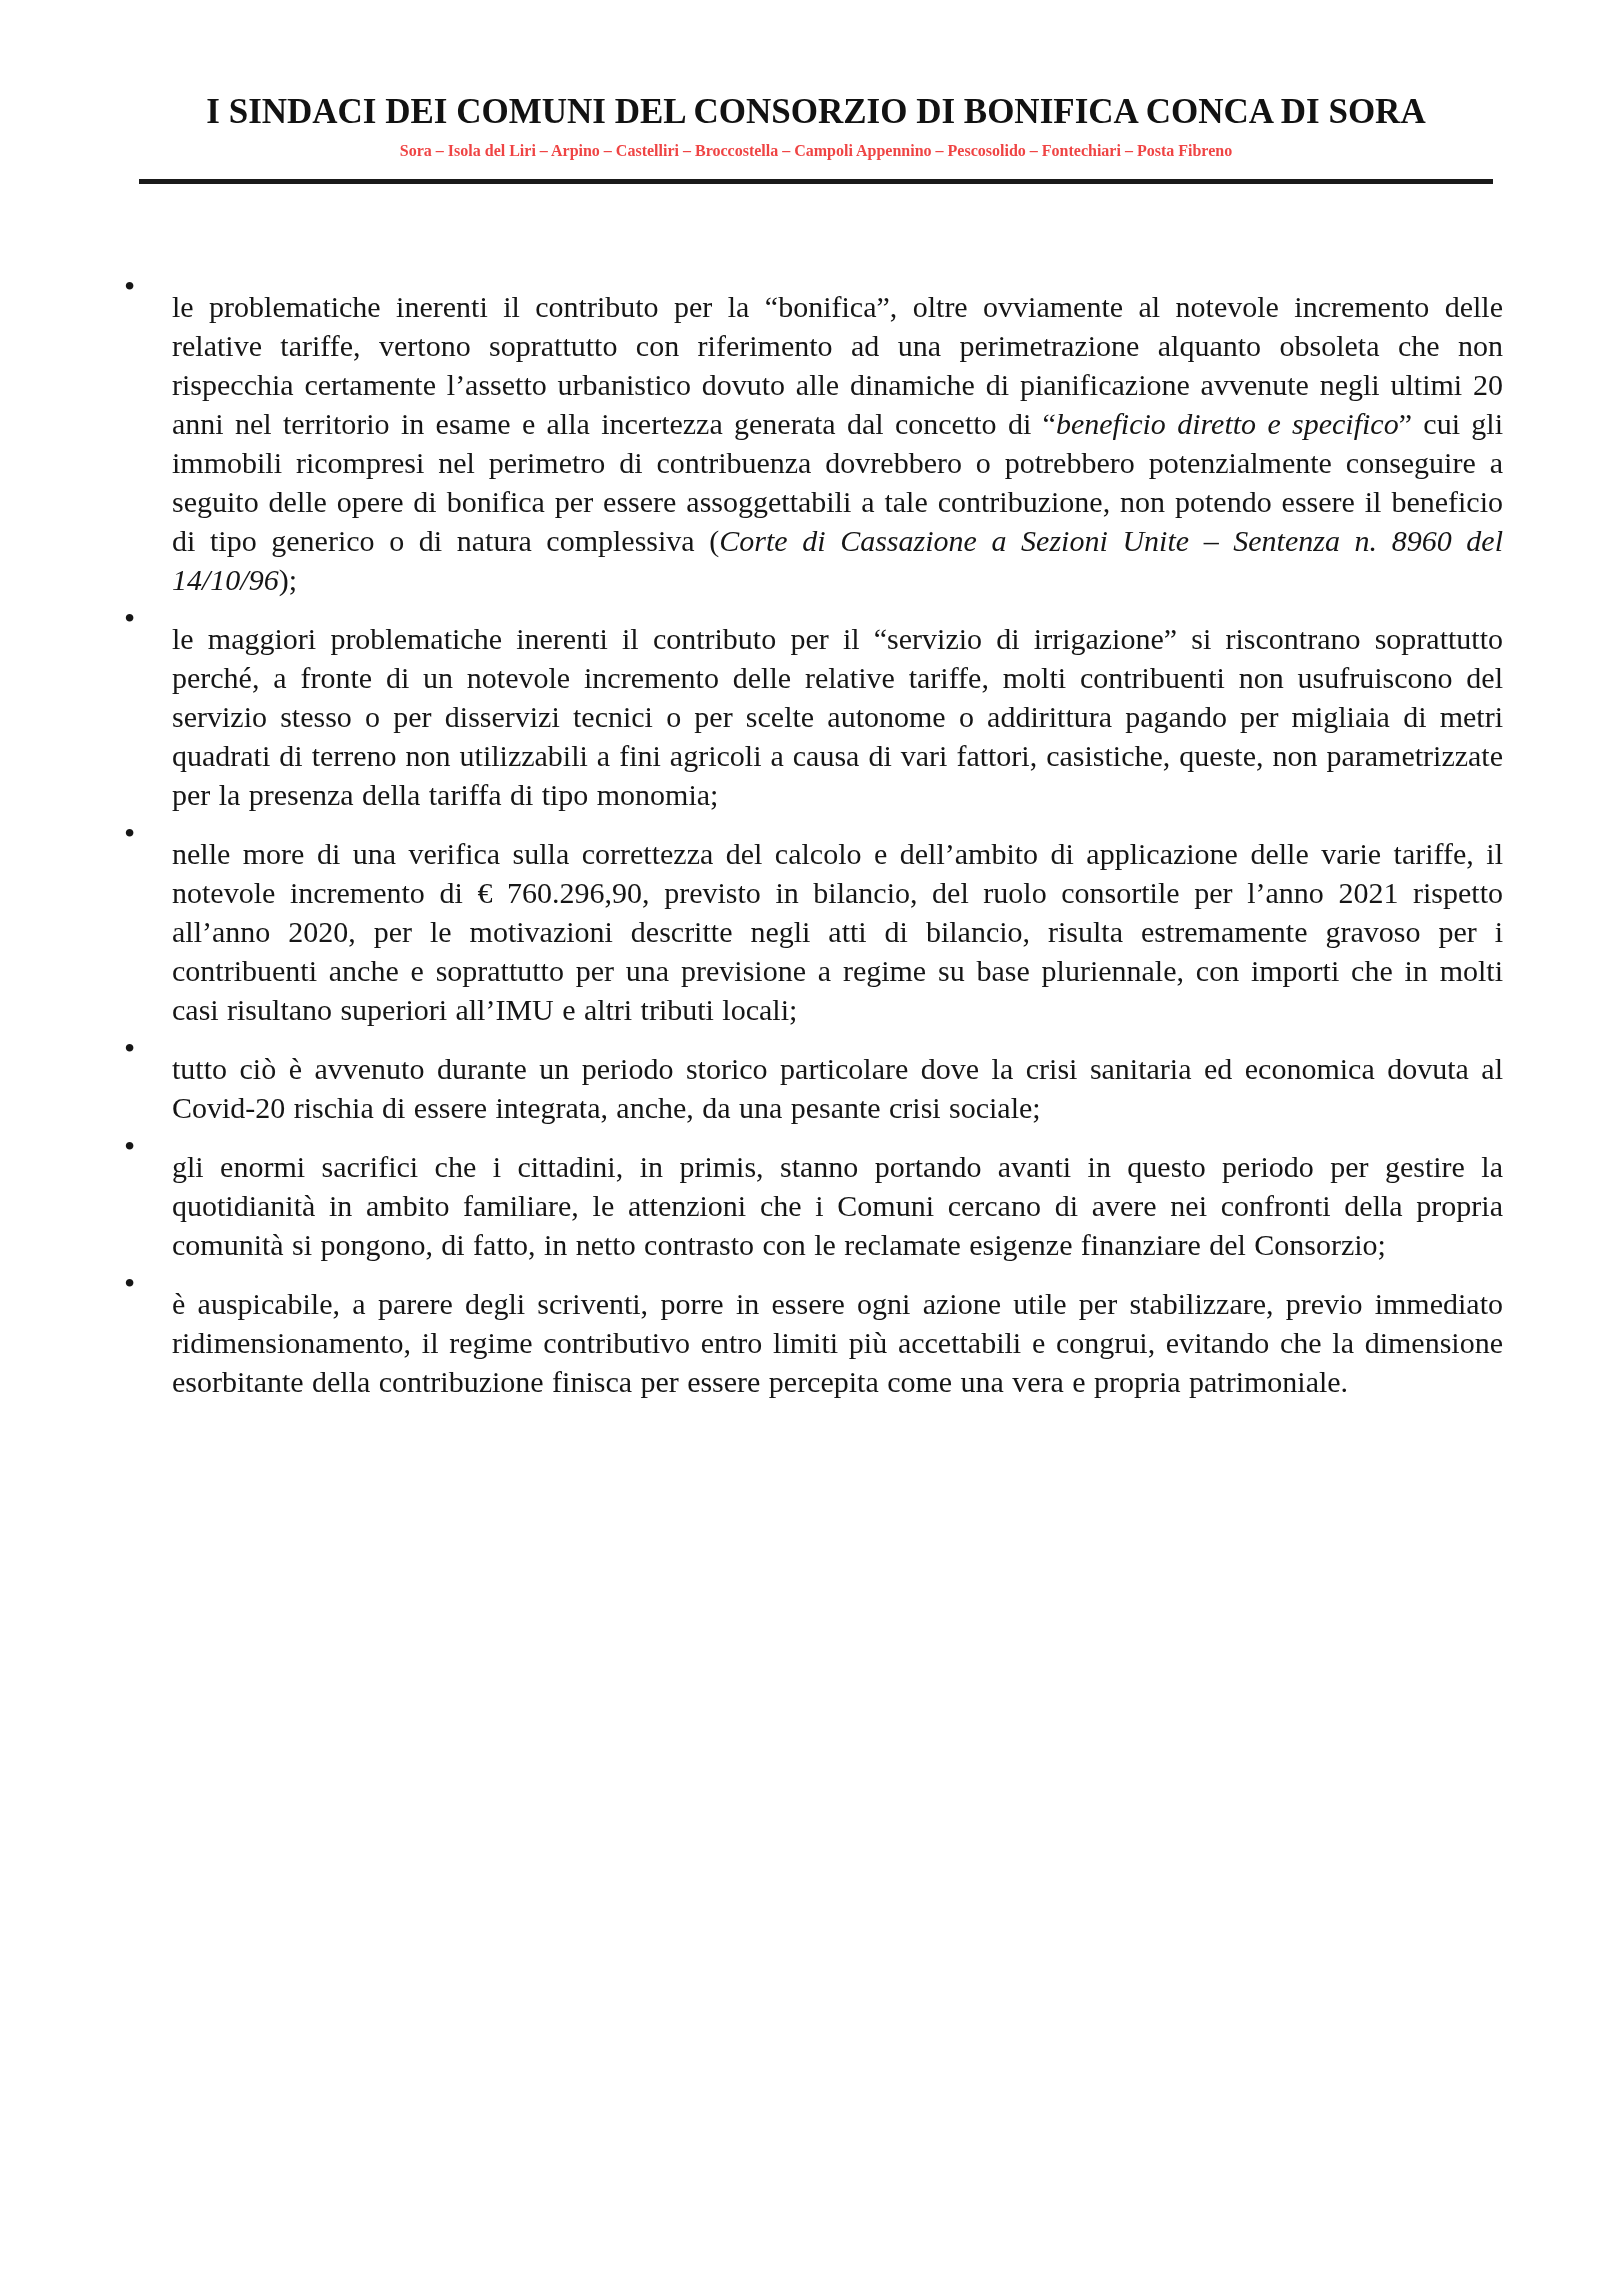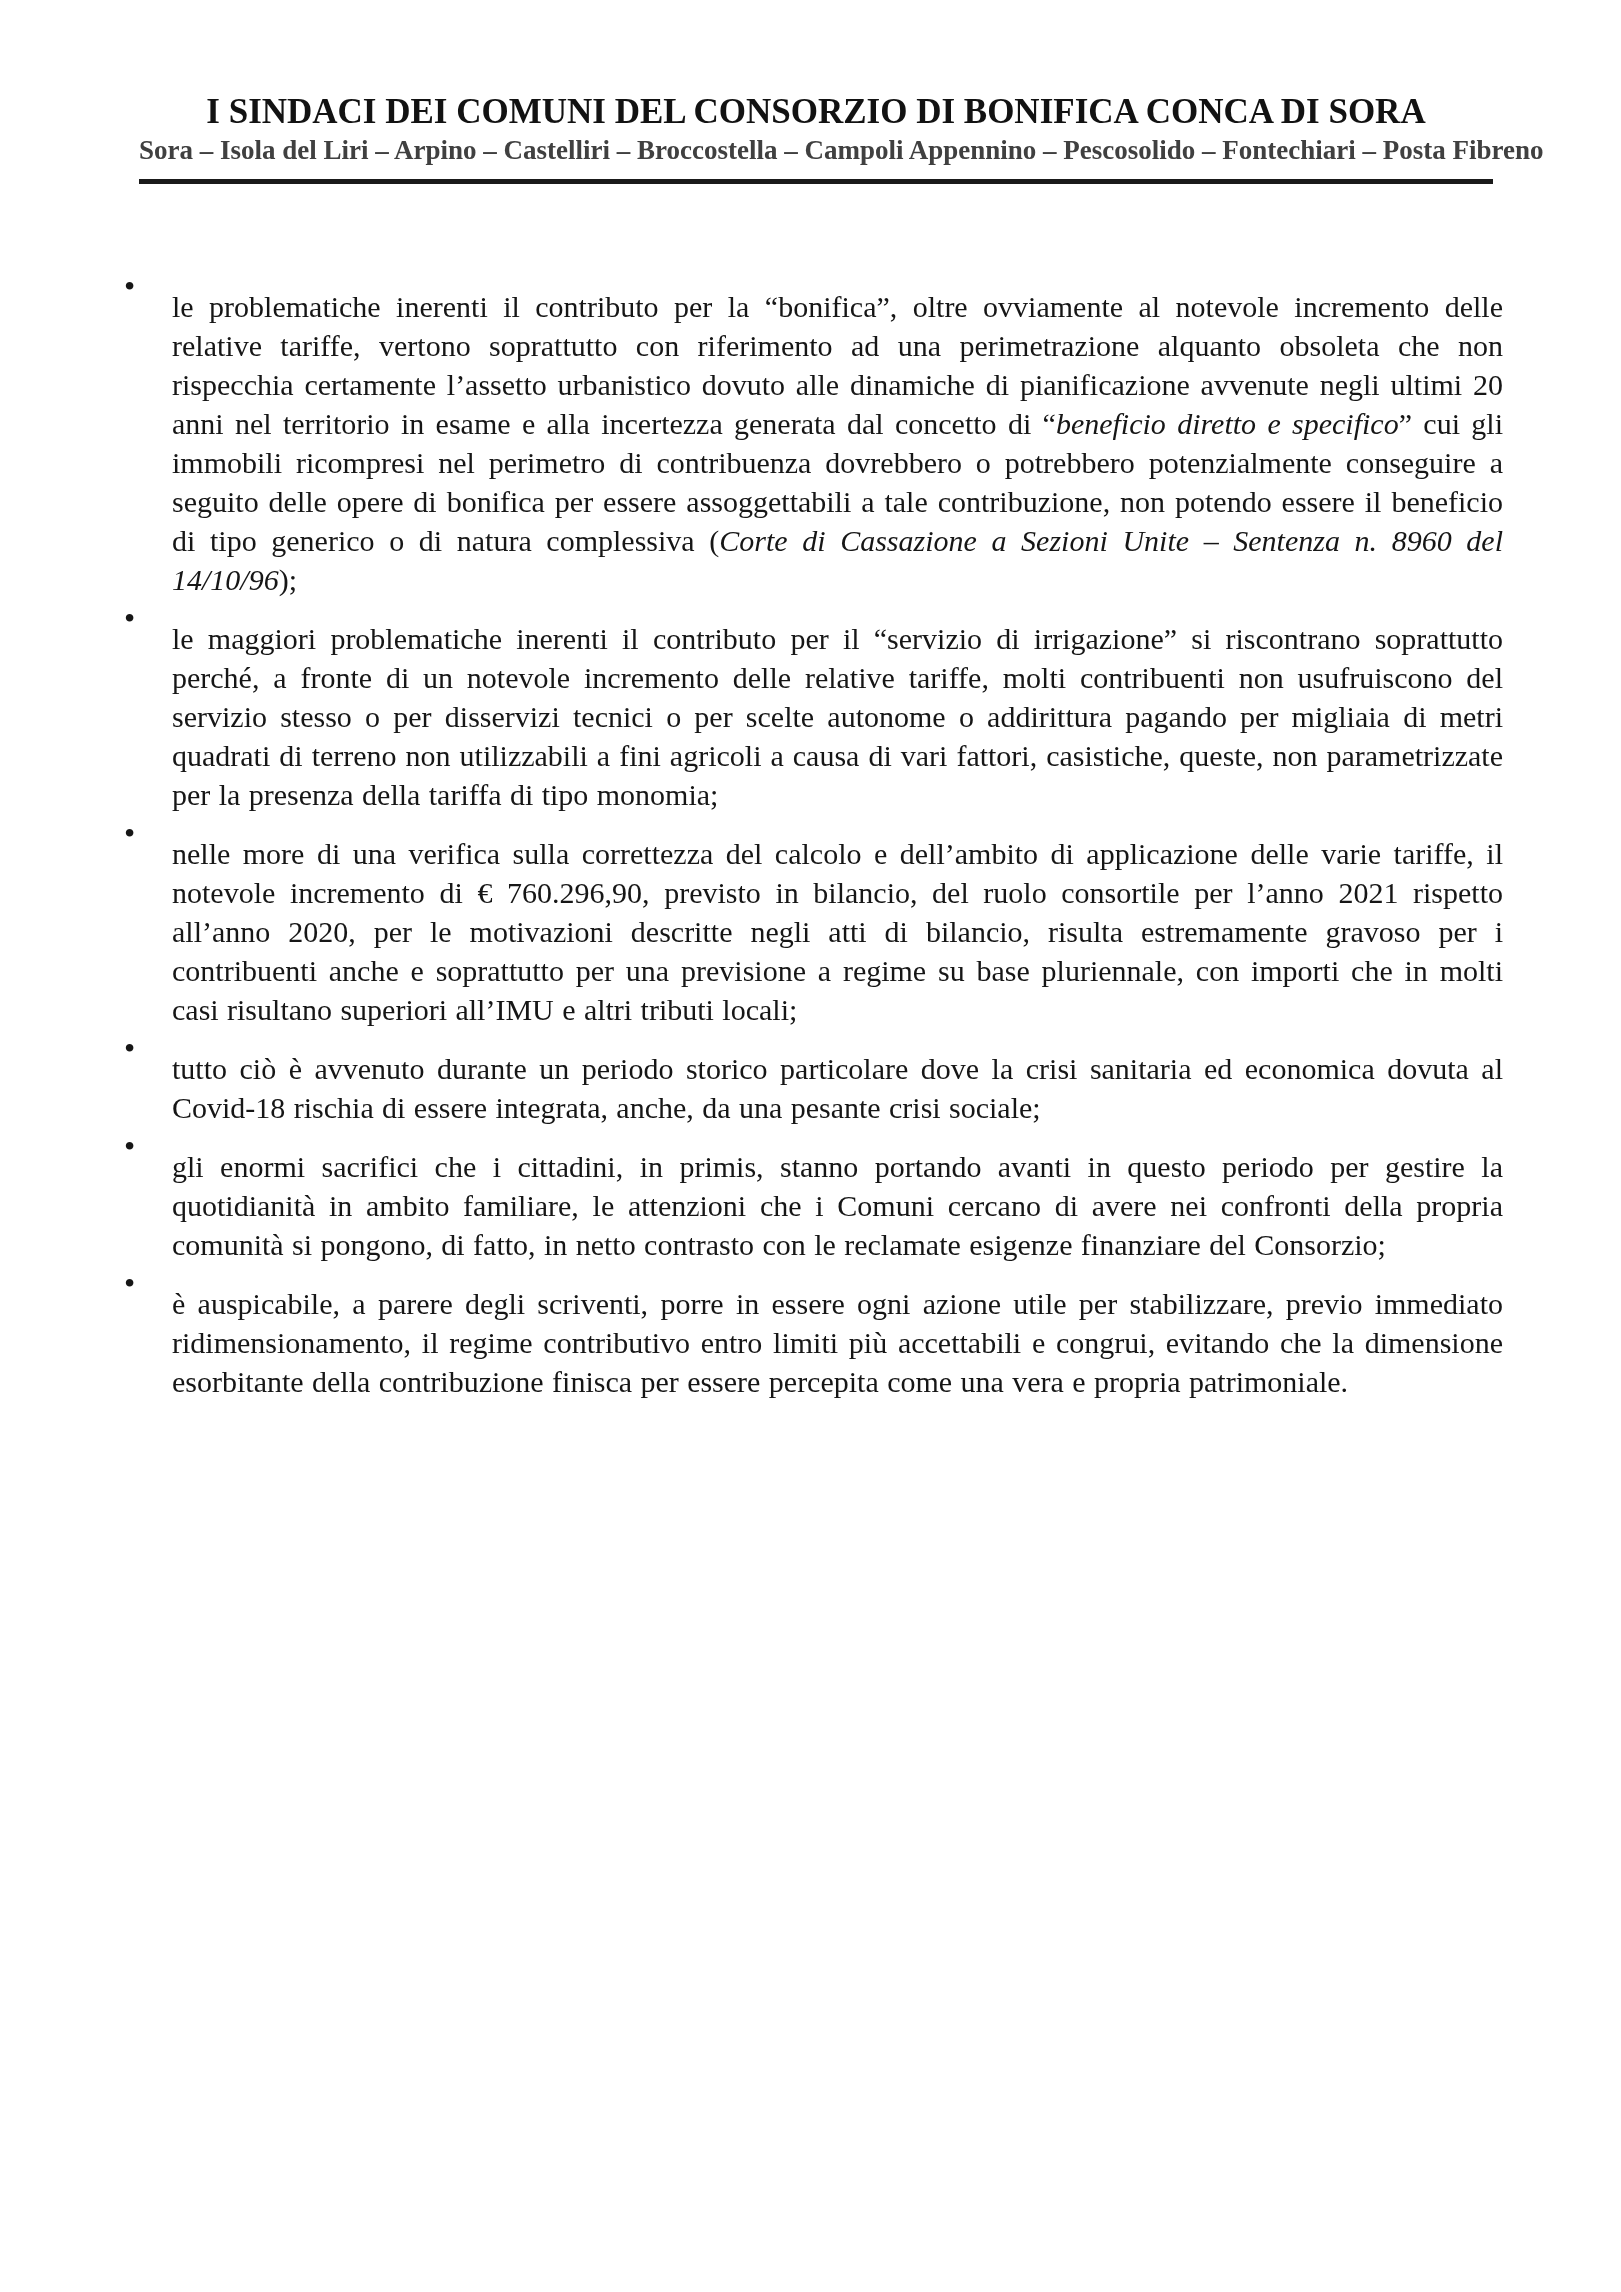--- a/index.html
+++ b/index.html
@@ -28,25 +28,25 @@
     margin: 90px 0 0 0;
     font-size: 35px;
     line-height: 43px;
     font-weight: bold;
     letter-spacing: 0px;
     white-space: nowrap;
     color: #121212;
   }
   .doc-subtitle {
     margin-top: 5.4px;
-    font-size: 27px;
+    font-size: 16px;
     line-height: 25px;
     font-weight: bold;
     white-space: nowrap;
-    color: #404040;
+    color: #ef4444;
   }
   .header-rule {
     margin-top: 16px;
     height: 4.5px;
     background: #1a1a1a;
     border: none;
   }
   .bullet-list {
     position: absolute;
     left: 124px;
@@ -99,21 +99,21 @@
       <div class="bullet-text"><span>le maggiori problematiche inerenti il contributo per il “servizio di irrigazione” si riscontrano soprattutto perché, a fronte di un notevole incremento delle relative tariffe, molti contribuenti non usufruiscono del servizio stesso o per disservizi tecnici o per scelte autonome o addirittura pagando per migliaia di metri quadrati di terreno non utilizzabili a fini agricoli a causa di vari fattori, casistiche, queste, non parametrizzate per la presenza della tariffa di tipo monomia;</span></div>
     </div>
 
     <div class="bullet-row">
       <span class="bullet-marker">•</span>
       <div class="bullet-text"><span>nelle more di una verifica sulla correttezza del calcolo e dell’ambito di applicazione delle varie tariffe, il notevole incremento di € 760.296,90, previsto in bilancio, del ruolo consortile per l’anno 2021 rispetto all’anno 2020, per le motivazioni descritte negli atti di bilancio, risulta estremamente gravoso per i contribuenti anche e soprattutto per una previsione a regime su base pluriennale, con importi che in molti casi risultano superiori all’IMU e altri tributi locali;</span></div>
     </div>
 
     <div class="bullet-row">
       <span class="bullet-marker">•</span>
-      <div class="bullet-text"><span>tutto ciò è avvenuto durante un periodo storico particolare dove la crisi sanitaria ed economica dovuta al Covid-18 rischia di essere integrata, anche, da una pesante crisi sociale;</span></div>
+      <div class="bullet-text"><span>tutto ciò è avvenuto durante un periodo storico particolare dove la crisi sanitaria ed economica dovuta al Covid-20 rischia di essere integrata, anche, da una pesante crisi sociale;</span></div>
     </div>
 
     <div class="bullet-row">
       <span class="bullet-marker">•</span>
       <div class="bullet-text"><span>gli enormi sacrifici che i cittadini, in primis, stanno portando avanti in questo periodo per gestire la quotidianità in ambito familiare, le attenzioni che i Comuni cercano di avere nei confronti della propria comunità si pongono, di fatto, in netto contrasto con le reclamate esigenze finanziare del Consorzio;</span></div>
     </div>
 
     <div class="bullet-row">
       <span class="bullet-marker">•</span>
       <div class="bullet-text"><span>è auspicabile, a parere degli scriventi, porre in essere ogni azione utile per stabilizzare, previo immediato ridimensionamento, il regime contributivo entro limiti più accettabili e congrui, evitando che la dimensione esorbitante della contribuzione finisca per essere percepita come una vera e propria patrimoniale.</span></div>

